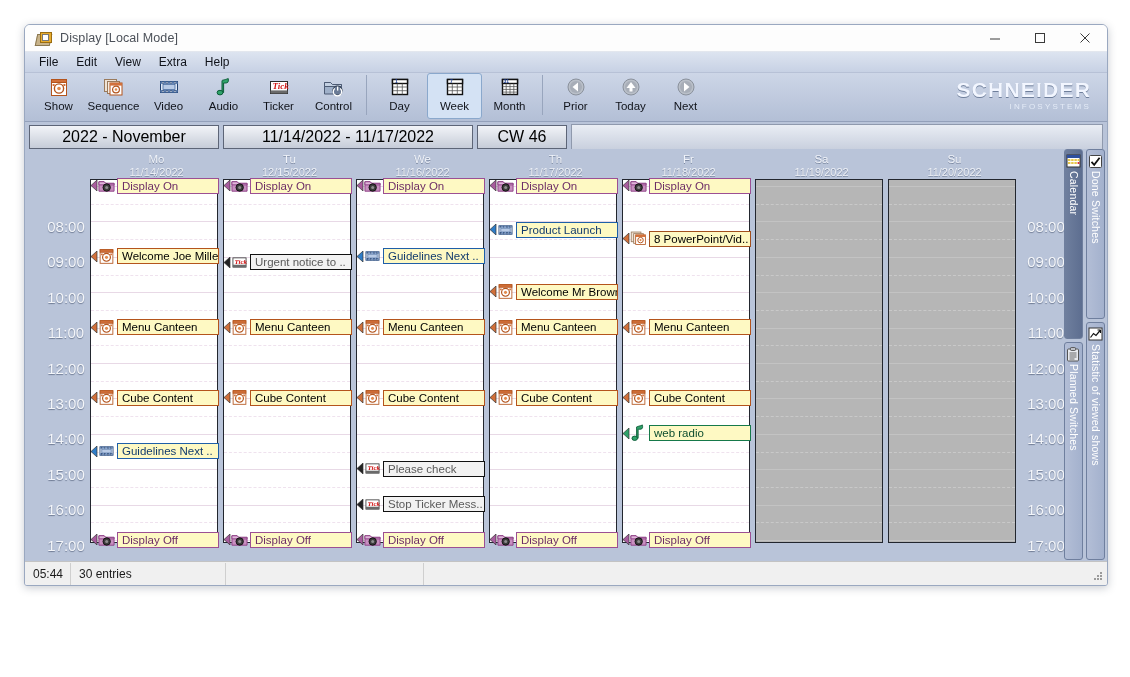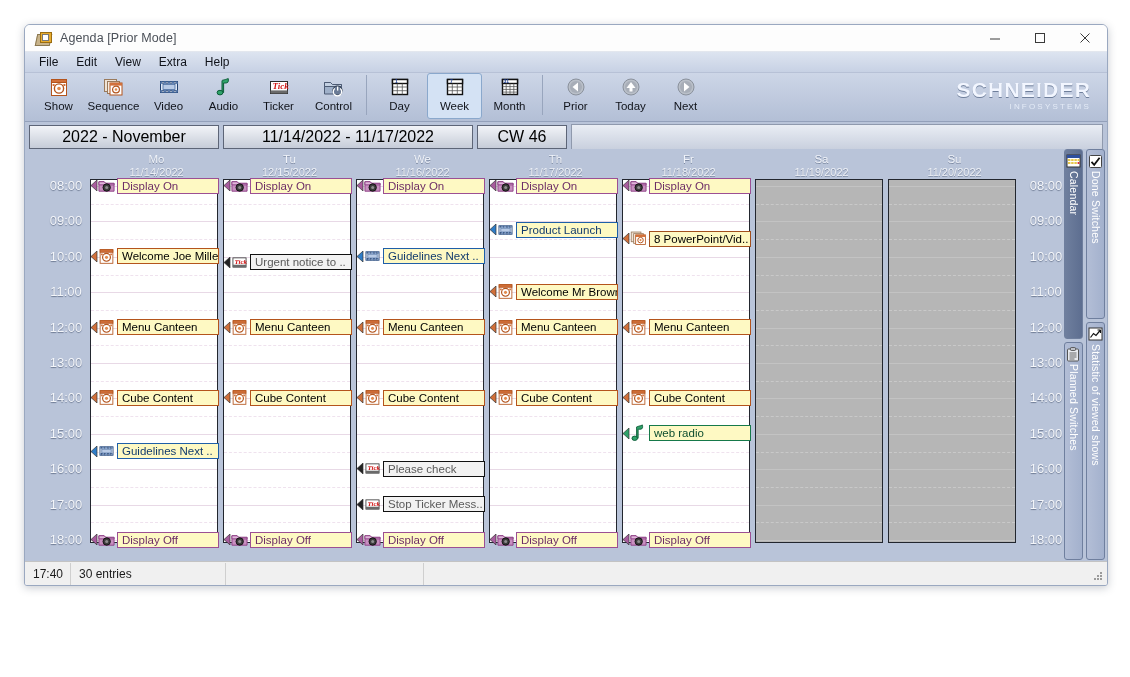--- a/index.html
+++ b/index.html
@@ -58,22 +58,22 @@
   .grid-wrap{position:relative;width:1038px;height:413px;}
 
   .dayheads{position:absolute;left:65px;top:4px;height:26px;display:flex;}
   .dayhead{text-align:center;}
   .dayhead .dn{font-size:11.5px;color:#f0f3f9;line-height:13px;text-shadow:0 1px 0 #808da5;}
   .dayhead .dd{font-size:11px;color:#edf0f6;line-height:13px;text-shadow:0 1px 0 #808da5;}
 
   .timecol{position:absolute;top:30px;width:42px;height:374px;}
   .timecol.left{left:20px;}
   .timecol.right{left:1000px;}
-  .tlab{position:absolute;font-size:13px;color:#f4f6fa;text-shadow:0 1px 1px #6d7a93;
-        width:42px;text-align:center;}
+  .tlab{position:absolute;font-size:15px;color:#f4f6fa;text-shadow:0 1px 1px #6d7a93;
+        width:42px;text-align:center;margin-top:40px;}
 
   .canvas{position:absolute;left:65px;top:30px;width:932px;height:374px;}
 
   .daycol{position:absolute;top:0;width:128px;height:364px;background:#ffffff;
           border:1px solid #22262e;box-sizing:border-box;}
   .daycol.weekend{background:#b6b6b6;border:1px solid #22262e;}
   .hourline{position:absolute;left:0;right:0;height:0;border-top:1px solid #e8d9e6;}
   .halfline{position:absolute;left:0;right:0;height:0;border-top:1px dashed #efe2ee;}
   .weekend .hourline{border-top:1px solid #c3c3c3;}
   .weekend .halfline{border-top:1px dashed #c9c9c9;}
@@ -119,21 +119,21 @@
 <body>
 
 <div class="window">
 
   <div class="titlebar">
     <div class="tb-icon">
       <div class="f1"></div>
         <div class="f2"></div>
         <div class="f3"></div>
     </div>
-    <span class="tb-title">Agenda [Prior Mode]</span>
+    <span class="tb-title">Display [Local Mode]</span>
     <div class="tb-btns">
       <div class="tb-btn">
         <svg width="12" height="12" viewBox="0 0 12 12">
             <line x1="1" y1="7" x2="11" y2="7" stroke="#3a3a3a" stroke-width="1"></line>
           </svg>
       </div>
       <div class="tb-btn">
         <svg width="12" height="12" viewBox="0 0 12 12">
             <rect x="1.5" y="1.5" width="9" height="9" fill="none" stroke="#3a3a3a" stroke-width="1"></rect>
           </svg>
@@ -1141,21 +1141,21 @@
               <path d="M12.5 3 h-3 M12.5 3 v3" stroke="#111" stroke-width="1.1" fill="none"></path>
             </svg>
           </div>
           <div class="vtxt">Statistic of viewed shows</div>
         </div>
       </div>
 
   </div>
 
   <div class="statusbar">
-    <div class="sb-cell" style="width:46px">17:40</div>
+    <div class="sb-cell" style="width:46px">05:44</div>
     <div class="sb-cell" style="width:155px">30 entries</div>
     <div class="sb-cell" style="width:198px"></div>
     <div class="sb-cell" style="flex:1;border-right:none"></div>
     <div class="sb-grip">
       <svg width="12" height="12" viewBox="0 0 12 12">
         <g fill="#9a9a9a">
             <rect x="8" y="8" width="2" height="2"></rect>
             <rect x="5" y="8" width="2" height="2"></rect>
         <rect x="8" y="5" width="2" height="2"></rect>
             <rect x="2" y="8" width="2" height="2"></rect>

